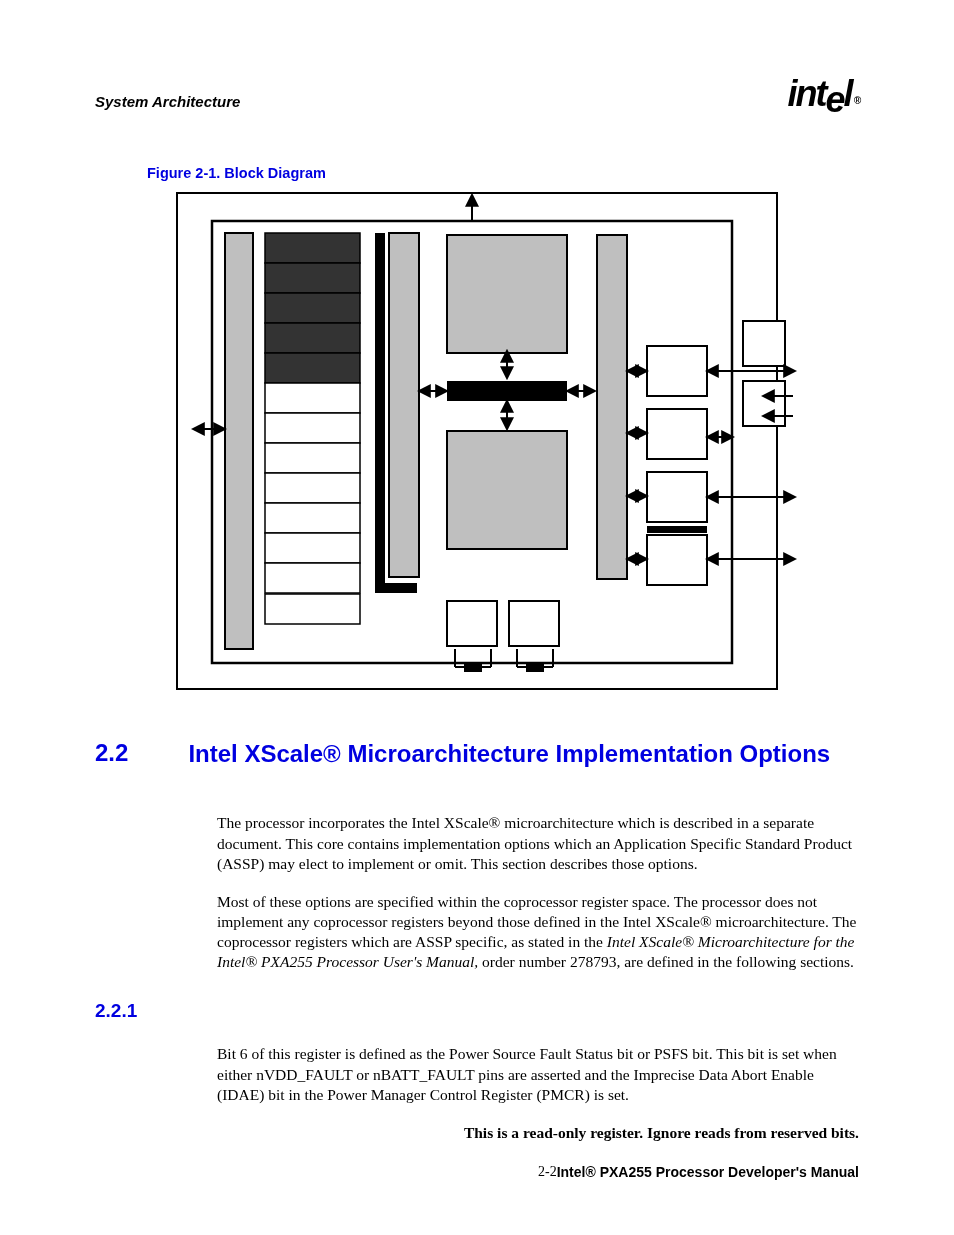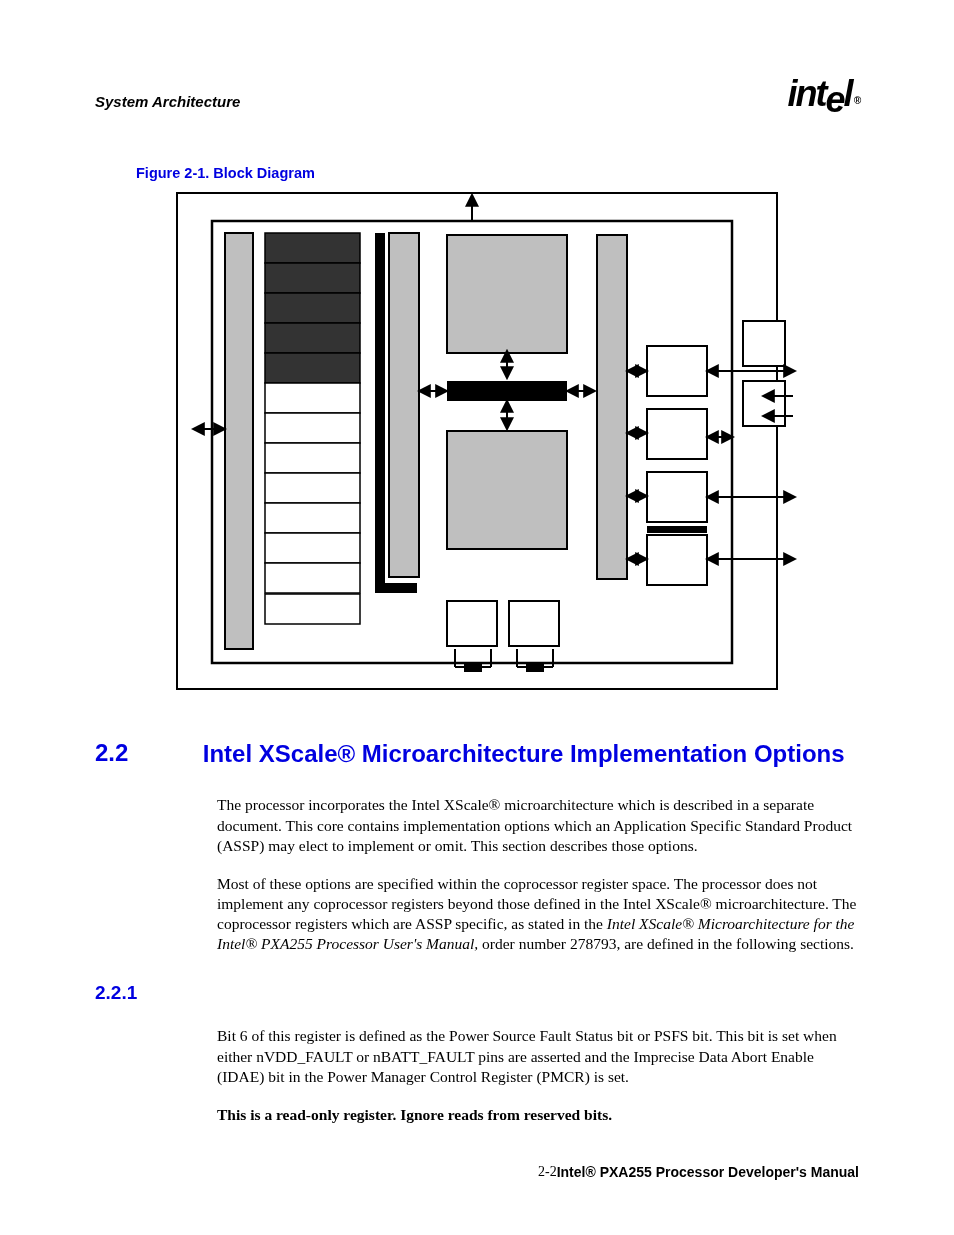--- a/index.html
+++ b/index.html
@@ -44,42 +44,41 @@
   }
   .intel-logo .drop {
     position: relative;
     top: 6px;
   }
   .fig-caption {
     font-family: Arial, Helvetica, sans-serif;
     font-weight: bold;
     font-size: 14.5px;
     color: #0000e0;
-    margin-left: 41px;
+    margin-left: 52px;
     margin-bottom: 10px;
   }
   .diagram-wrap {
     display: flex;
     justify-content: center;
     margin-bottom: 48px;
   }
   .diagram-svg {
     width: 640px;
     height: 500px;
   }
   .h2-row {
     display: flex;
     align-items: flex-start;
     gap: 60px;
     color: #0000e0;
     font-family: Arial, Helvetica, sans-serif;
     font-weight: bold;
     font-size: 24px;
-    margin-bottom: 26px;
-    text-align: center;
+    margin-bottom: 44px;
   }
   .h2-row .num { flex: 0 0 auto; }
   .h2-row .ttl { flex: 1; line-height: 1.25; }
   .para {
     font-size: 15.5px;
     line-height: 1.3;
     margin-left: 122px;
     margin-bottom: 18px;
   }
   .para-i { font-style: italic; }
@@ -87,21 +86,21 @@
     display: flex;
     align-items: flex-start;
     gap: 92px;
     color: #0000e0;
     font-family: Arial, Helvetica, sans-serif;
     font-weight: bold;
     font-size: 19px;
     margin-top: 28px;
     margin-bottom: 22px;
   }
-  .para-bold { font-weight: bold; }
+  .para-bold { font-weight: bold; text-align: right; }
   .footer-row {
     position: absolute;
     left: 95px;
     right: 95px;
     bottom: 55px;
     display: flex;
     justify-content: flex-end;
     font-size: 14px;
   }
   .footer-row .right {

